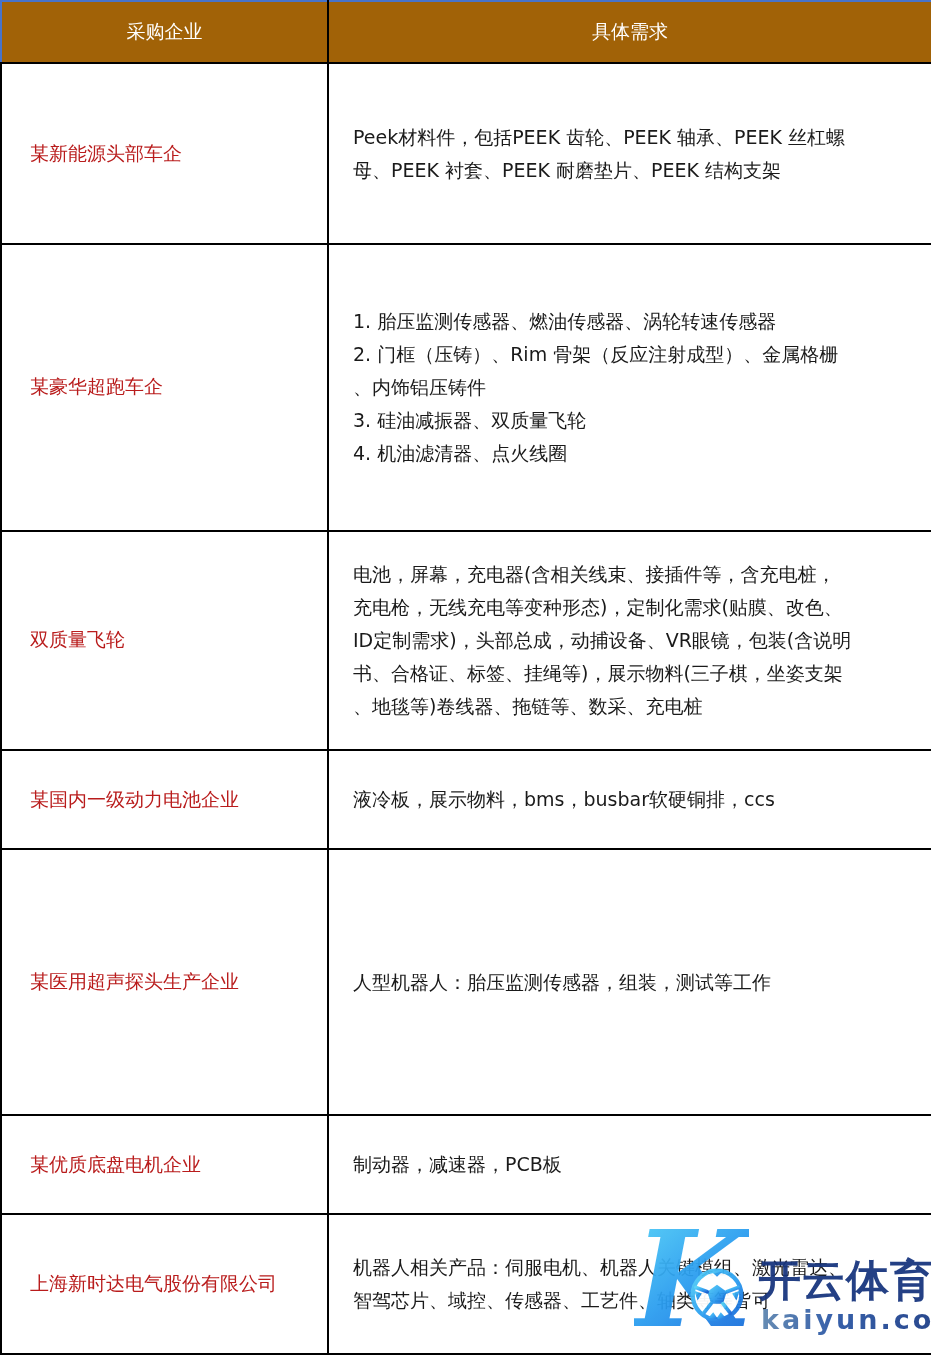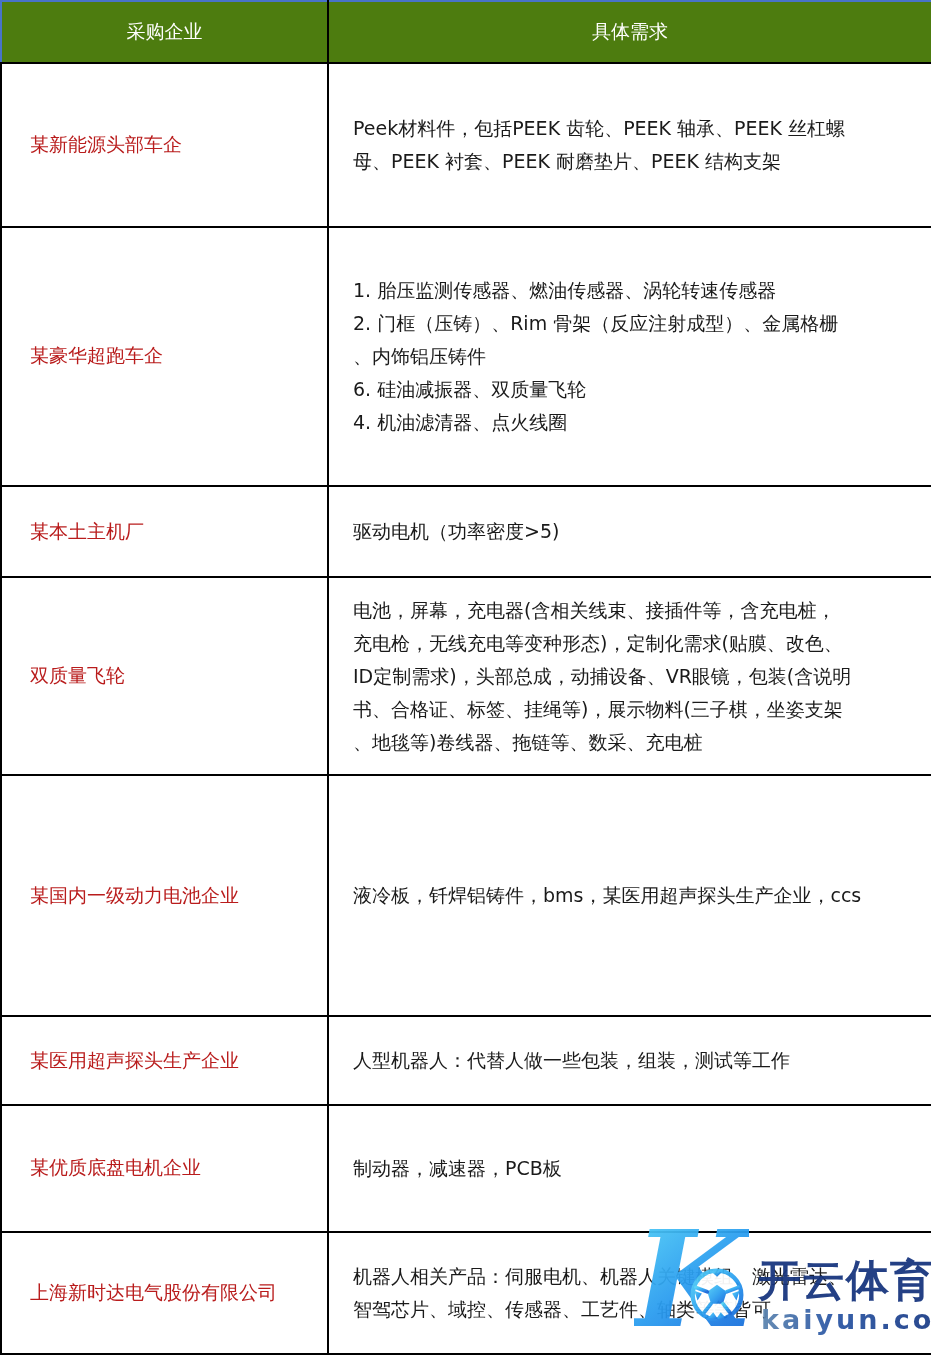--- a/index.html
+++ b/index.html
@@ -20,21 +20,21 @@
     table-layout: fixed;
   }
   col.c1 { width: 327px; }
   col.c2 { width: 604px; }
   .proc th, .proc td {
     border: 2px solid #000000;
     vertical-align: middle;
   }
   thead tr { height: 62px; }
   .proc th {
-    background: #4d7c0f;
+    background: #a16207;
     color: #ffffff;
     font-size: 19px;
     font-weight: 400;
     text-align: center;
     border-top: 2px solid #4873C9;
   }
   .proc th:first-child { border-left: 2px solid #4873C9; }
   .proc th:last-child  { border-right: 2px solid #404040; }
   td.company {
     padding-left: 28px;
@@ -134,42 +134,38 @@
       <tr>
         <td class="company">某新能源头部车企</td>
         <td class="req">Peek材料件，包括PEEK 齿轮、PEEK 轴承、PEEK 丝杠螺
 母、PEEK 衬套、PEEK 耐磨垫片、PEEK 结构支架</td>
       </tr>
       <tr>
         <td class="company">某豪华超跑车企</td>
         <td class="req">1. 胎压监测传感器、燃油传感器、涡轮转速传感器
 2. 门框（压铸）、Rim 骨架（反应注射成型）、金属格栅
 、内饰铝压铸件
-6. 硅油减振器、双质量飞轮
+3. 硅油减振器、双质量飞轮
 4. 机油滤清器、点火线圈</td>
-      </tr>
-      <tr>
-        <td class="company">某本土主机厂</td>
-        <td class="req">驱动电机（功率密度&gt;5)</td>
       </tr>
       <tr>
         <td class="company">双质量飞轮</td>
         <td class="req">电池，屏幕，充电器(含相关线束、接插件等，含充电桩，
 充电枪，无线充电等变种形态)，定制化需求(贴膜、改色、
 ID定制需求)，头部总成，动捕设备、VR眼镜，包装(含说明
 书、合格证、标签、挂绳等)，展示物料(三子棋，坐姿支架
 、地毯等)卷线器、拖链等、数采、充电桩</td>
       </tr>
       <tr>
         <td class="company">某国内一级动力电池企业</td>
-        <td class="req">液冷板，钎焊铝铸件，bms，某医用超声探头生产企业，ccs</td>
+        <td class="req">液冷板，展示物料，bms，busbar软硬铜排，ccs</td>
       </tr>
       <tr>
         <td class="company">某医用超声探头生产企业</td>
-        <td class="req">人型机器人：代替人做一些包装，组装，测试等工作</td>
+        <td class="req">人型机器人：胎压监测传感器，组装，测试等工作</td>
       </tr>
       <tr>
         <td class="company">某优质底盘电机企业</td>
         <td class="req">制动器，减速器，PCB板</td>
       </tr>
       <tr>
         <td class="company">上海新时达电气股份有限公司</td>
         <td class="req">机器人相关产品：伺服电机、机器人关键模组、激光雷达、
 智驾芯片、域控、传感器、工艺件、轴类等等皆可</td>
       </tr>

